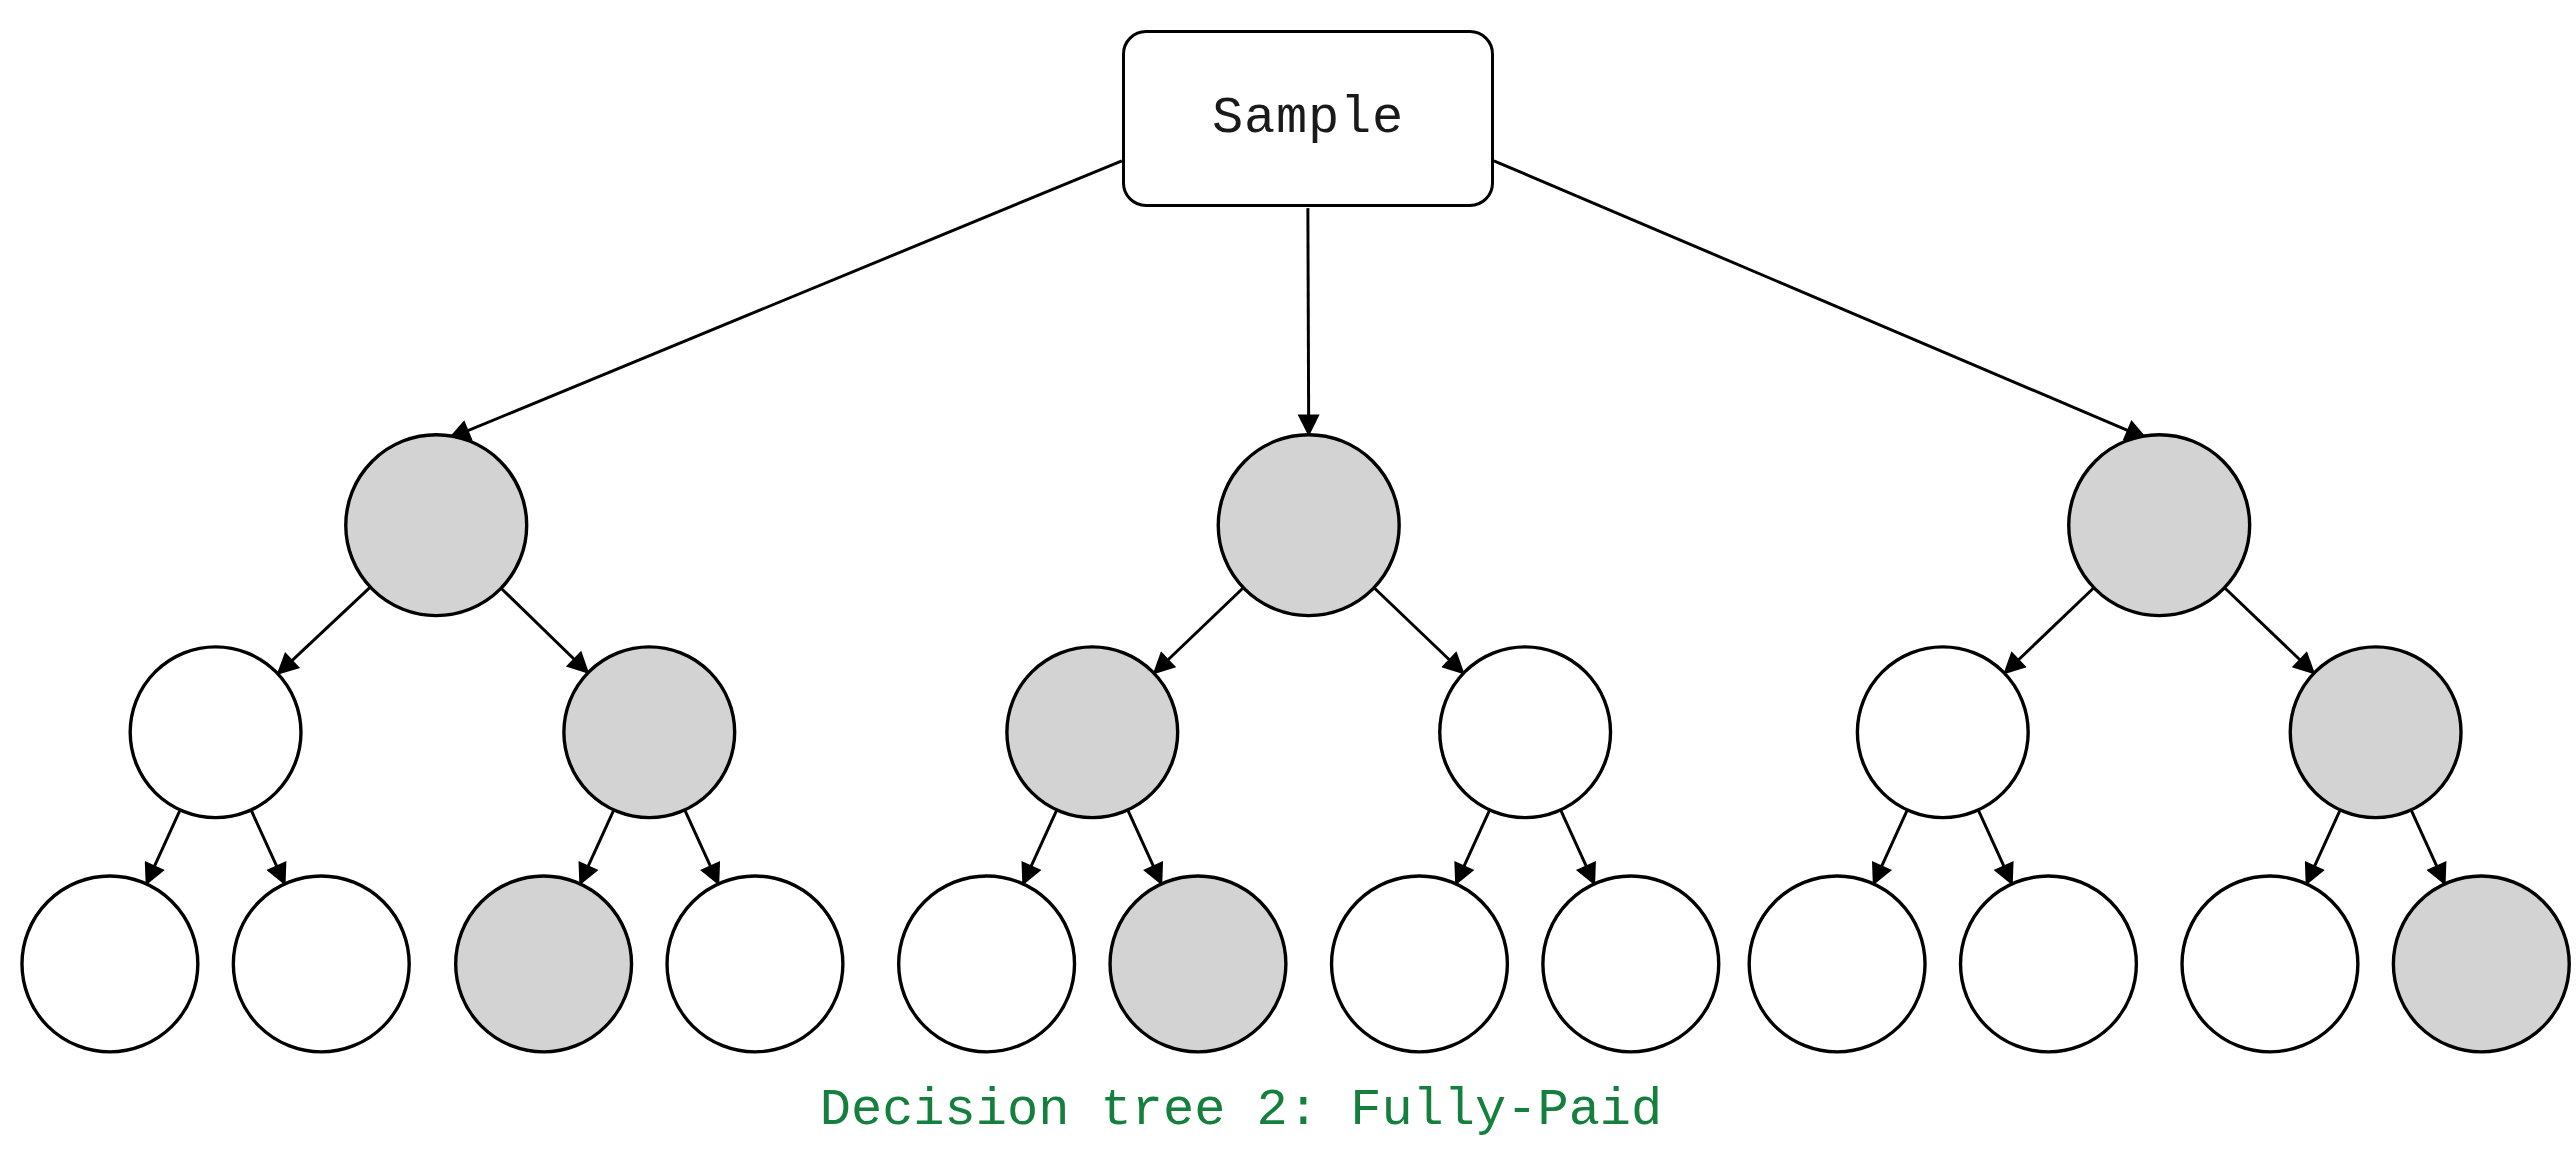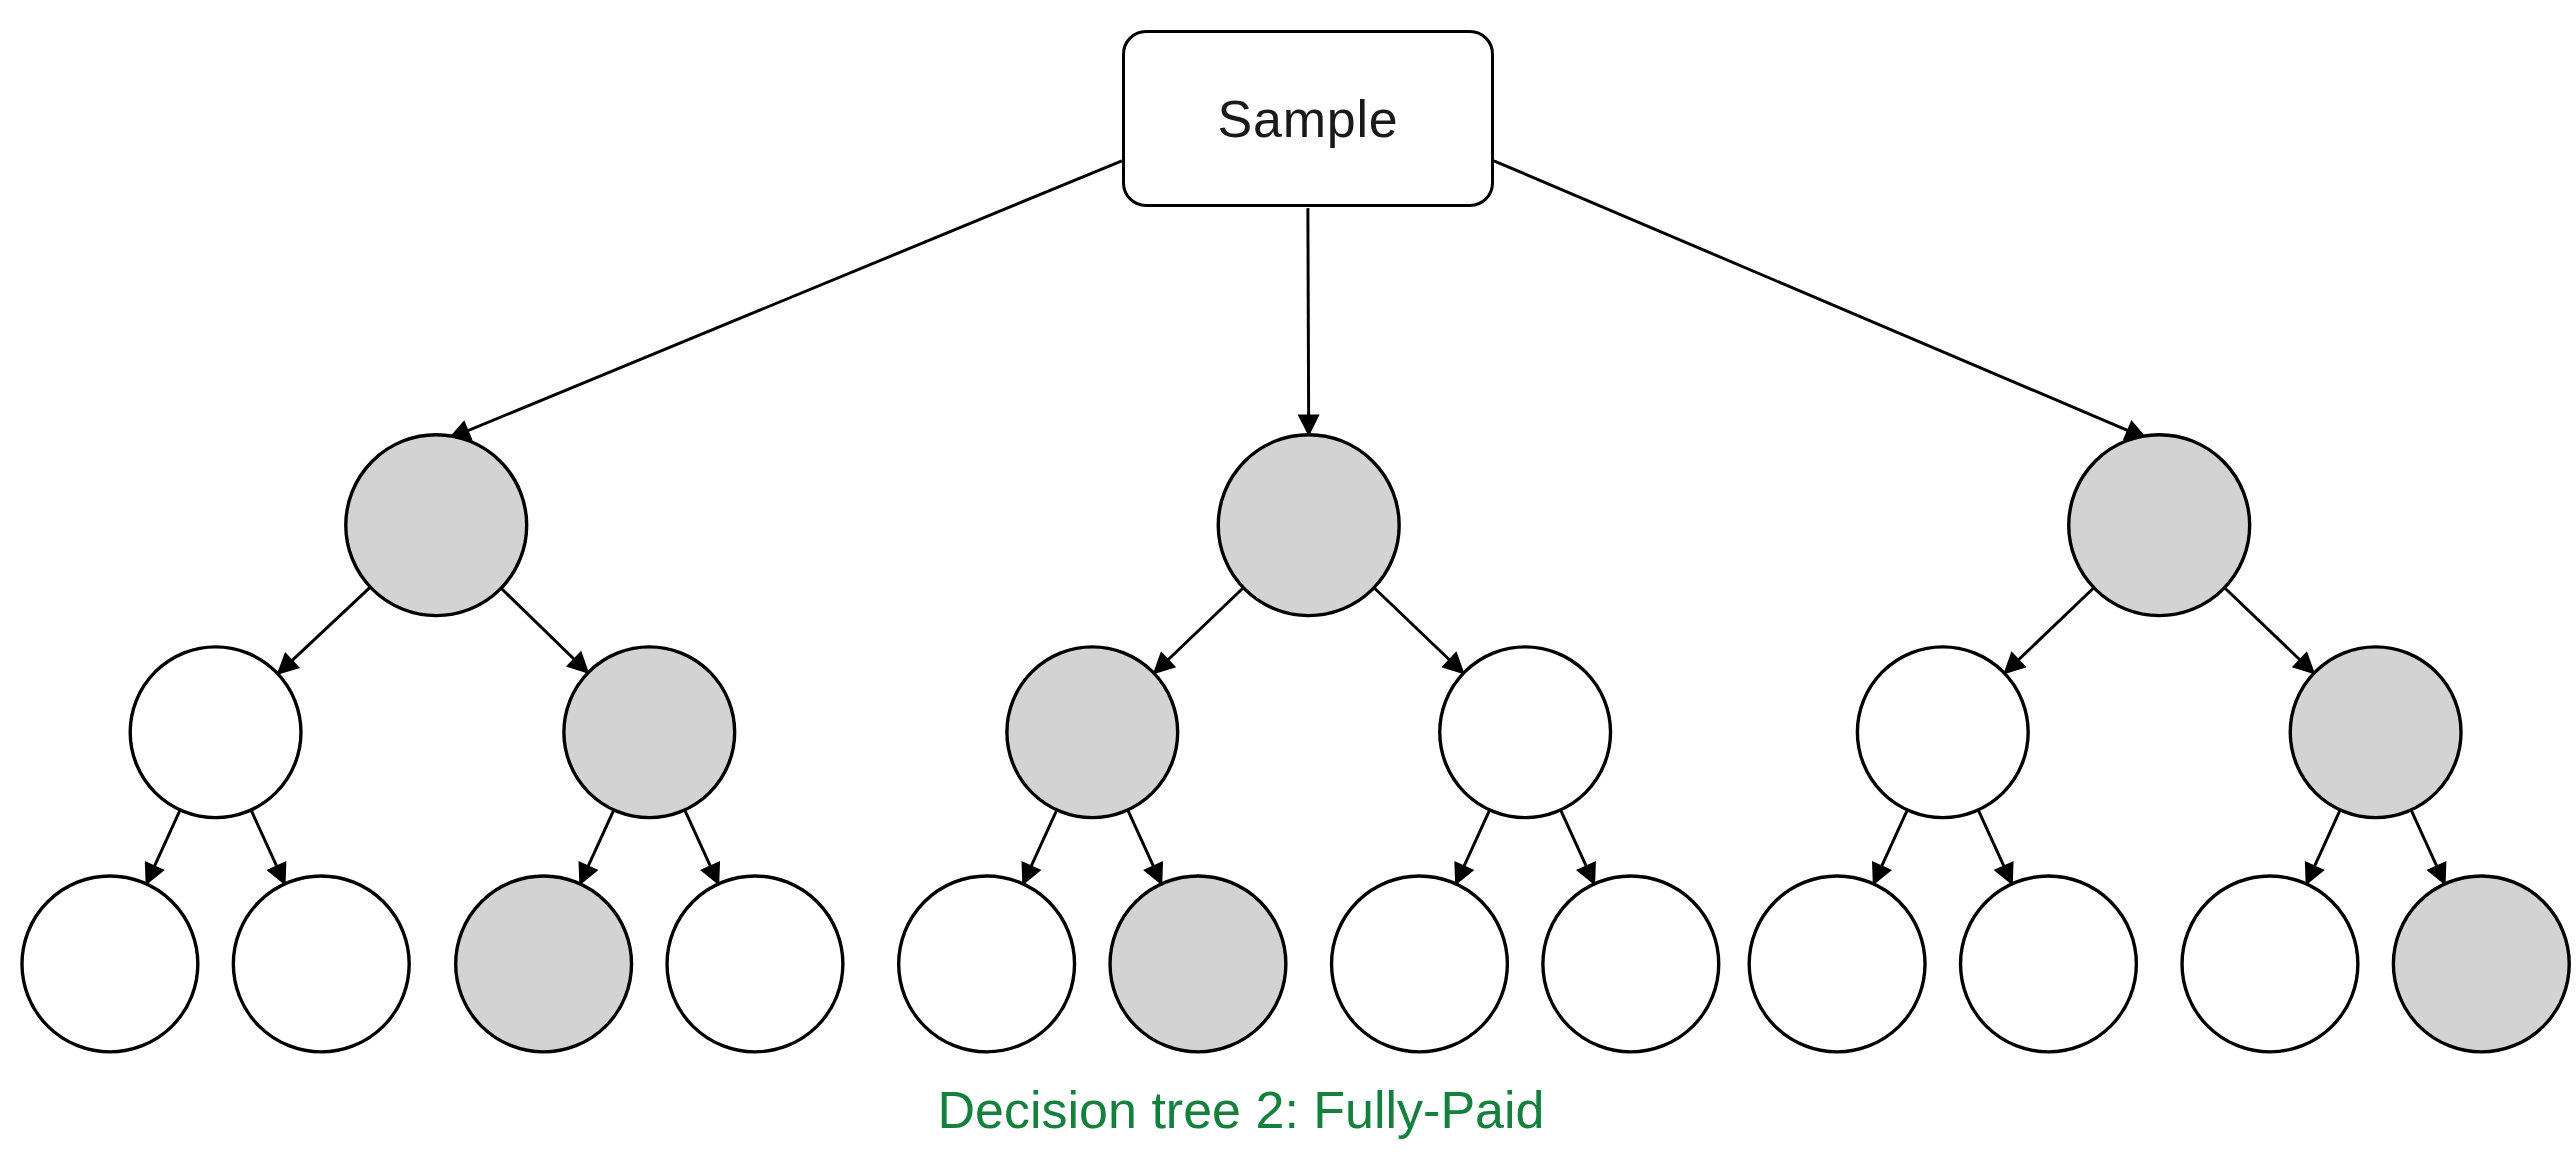--- a/index.html
+++ b/index.html
@@ -5,21 +5,21 @@
   html, body {
     margin: 0;
     padding: 0;
     background: #ffffff;
   }
   .canvas {
     position: relative;
     width: 2576px;
     height: 1156px;
     background: #ffffff;
-    font-family: Liberation Sans, sans-serif;
+    font-family: Liberation Mono, monospace;
     overflow: hidden;
   }
   svg.diagram {
     position: absolute;
     left: 0;
     top: 0;
     width: 2576px;
     height: 1156px;
     display: block;
   }

